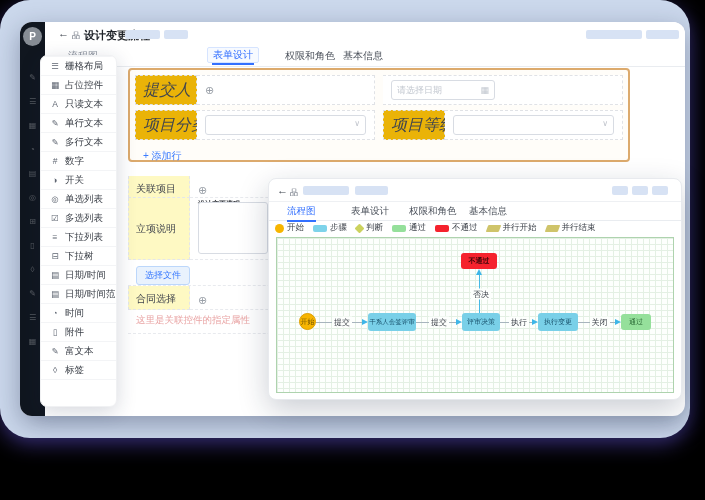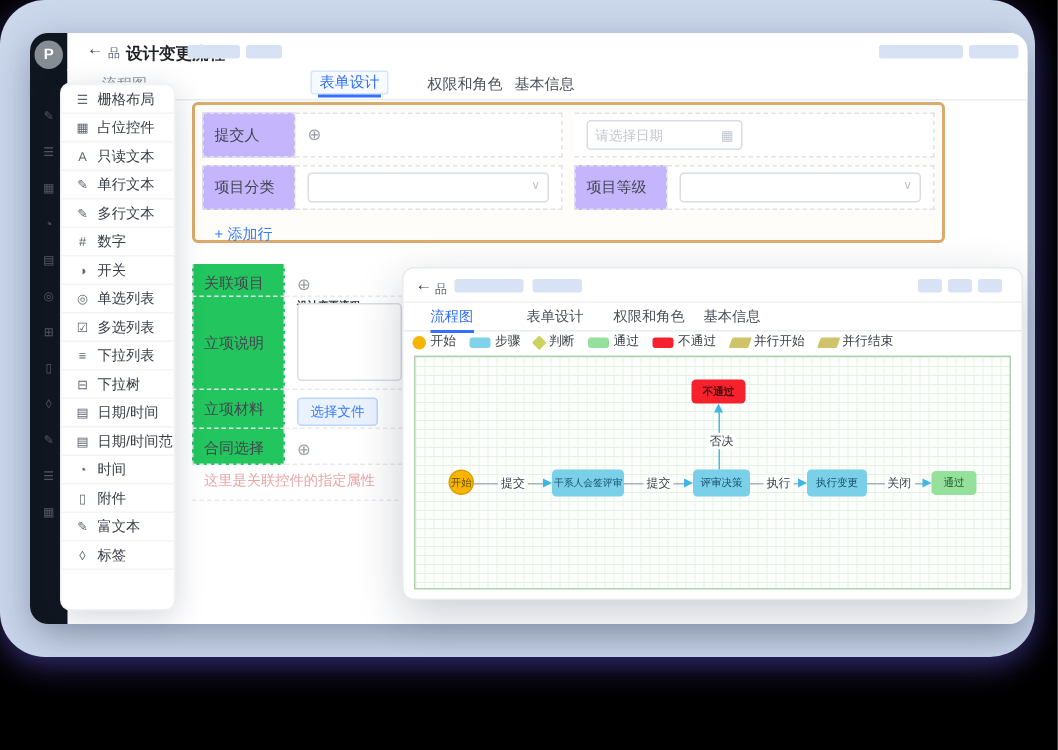--- a/index.html
+++ b/index.html
@@ -24,34 +24,34 @@
   .tab{position:absolute;top:3px;font-size:10px;color:#4a505a;white-space:nowrap;}
   .tab.ghost{color:#8a919c;}
   .tab.active{color:#3370ff;background:#f7faff;border:1px solid #d6e4ff;border-radius:2px;
     padding:0 5px;top:1px;}
   .tab.active::after{content:"";position:absolute;left:4px;right:4px;bottom:-3px;height:2px;background:#3370ff;}
   
   .gridsec{left:108px;top:46px;width:502px;height:94px;border:2px solid #dcaa6d;border-radius:4px;
     background:#fffdf9;padding:5px 5px 0 5px;box-sizing:border-box;}
   .grow{display:flex;height:30px;margin-bottom:5px;}
   .ghalf{display:flex;flex:1;min-width:0;}
-  .lcell{width:62px;flex:none;background:#c4b5fd;border:1px dashed #e0e2e6;display:flex;
-    align-items:center;padding-left:7px;font-size:10px;color:#42464e;box-sizing:border-box;white-space:nowrap;}
+  .lcell{width:62px;flex:none;background:#eab308;border:1px dashed #e0e2e6;display:flex;
+    align-items:center;padding-left:7px;font-size:16px;color:#42464e;box-sizing:border-box;white-space:nowrap;font-style:italic;}
   .fcell{flex:1;border:1px dashed #e0e2e6;border-left:none;background:#fff;display:flex;
     align-items:center;padding:0 8px;box-sizing:border-box;min-width:0;}
   .plus{color:#9aa0a8;font-size:11px;line-height:1;}
   .datebox{width:92px;height:18px;border:1px solid #d8dce3;border-radius:3px;display:flex;
     align-items:center;padding:0 5px;font-size:9px;color:#c3c8d0;justify-content:space-between;}
   .sel{flex:1;height:18px;border:1px solid #d8dce3;border-radius:3px;position:relative;background:#fff;}
   .chev{position:absolute;right:5px;top:3px;font-size:8px;color:#c0c4cc;}
   .addrow{font-size:10px;color:#3b7cff;padding:4px 0 0 8px;}
   
   .detail{left:108px;top:154px;width:502px;}
   .drow{display:flex;}
-  .dlabel{width:62px;flex:none;background:#22c55e;border:1px dashed #e4e6ea;border-top:none;
+  .dlabel{width:62px;flex:none;background:#fef9c3;border:1px dashed #e4e6ea;border-top:none;
     display:flex;align-items:flex-start;padding:6px 0 0 7px;font-size:10px;color:#42464e;box-sizing:border-box;white-space:nowrap;}
   .dval{flex:1;border-bottom:1px dashed #e8eaee;padding:4px 8px;box-sizing:border-box;min-width:0;}
   .reltext{font-size:7px;font-weight:bold;color:#2b2f36;margin-top:1px;white-space:nowrap;}
   .ta{width:68px;height:50px;border:1px solid #d8dce3;border-radius:3px;background:#fff;}
   .filebtn{display:inline-block;background:#e9f2fd;border:1px solid #bcd7fb;color:#3a7afe;
     font-size:9px;border-radius:3px;padding:2px 8px;}
   .redph{font-size:9.5px;color:#e9a4a4;white-space:nowrap;overflow:hidden;}
   
   .panel{left:40px;top:55px;width:77px;height:352px;background:#fff;border-radius:7px;
     box-shadow:0 5px 20px rgba(30,40,70,.18);border:1px solid #f0f1f3;box-sizing:border-box;overflow:hidden;}
@@ -180,21 +180,20 @@
         <div class="reltext">设计变更流程</div>
       </div>
     </div>
     <div class="drow" style="height:62px;">
       <div class="dlabel" style="align-items:center;padding-top:0;">立项说明</div>
       <div class="dval">
           <div class="ta"></div>
         </div>
     </div>
     <div class="drow" style="height:26px;">
-      <div class="dlabel">立项材料</div>
       <div class="dval"><span class="filebtn">选择文件</span></div>
     </div>
     <div class="drow" style="height:24px;">
       <div class="dlabel">合同选择</div>
       <div class="dval">
         <span class="plus">⊕</span>
       </div>
     </div>
     <div class="drow" style="height:24px;">
       <div class="dval">

